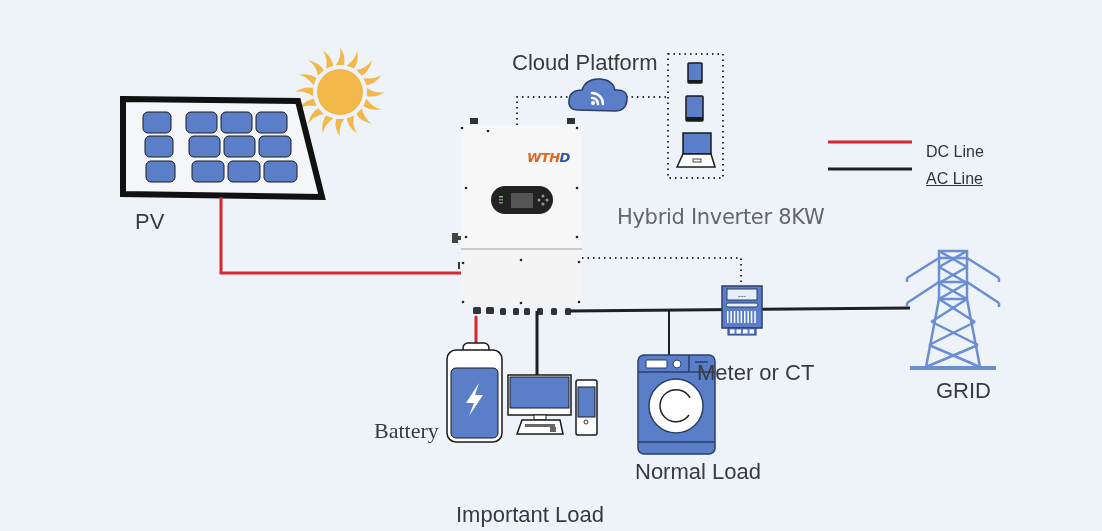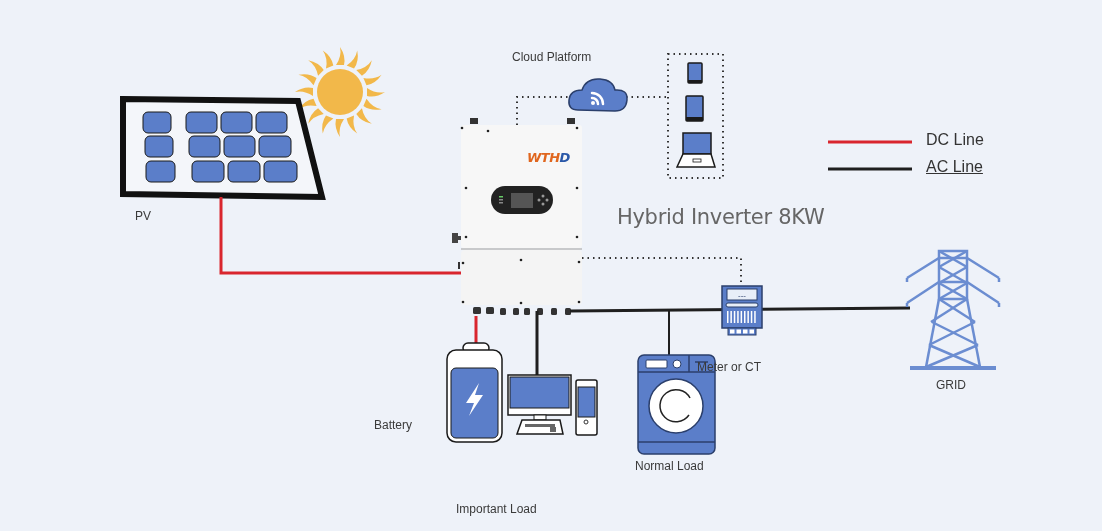--- a/index.html
+++ b/index.html
@@ -1,20 +1,20 @@
 <!DOCTYPE html>
 <html><head>
 <meta charset="utf-8">
 <style>
   html, body { margin:0; padding:0; }
   body { width:1102px; height:531px; background:#eef2f9; position:relative; overflow:hidden; font-family:"Liberation Sans", sans-serif; }
   #diagram { position:absolute; left:0; top:0; }
-  .lbl { position:absolute; color:#3a3a3a; font-size:12px; white-space:nowrap; font-family:"Liberation Sans", sans-serif; }
+  .lbl { position:absolute; color:#3a3a3a; font-size:22px; white-space:nowrap; font-family:"Liberation Sans", sans-serif; }
   .lbl-inv { color:#666; font-size:21px; font-family:"DejaVu Sans", sans-serif; letter-spacing:-0.3px;margin-left:24px; }
-  .lbl-legend { font-size:16px; color:#333; }
+  .lbl-legend { font-size:16px; color:#333;margin-top:12px; }
   .brand { position:absolute; font-family:"DejaVu Sans", sans-serif; font-weight:bold; font-style:italic; font-size:13px; letter-spacing:-0.5px; }
 </style>
 </head>
 <body>
 
 <svg id="diagram" width="1102" height="531" viewBox="0 0 1102 531" xmlns="http://www.w3.org/2000/svg">
 
   <g transform="translate(340,92)">
     <g id="rays" fill="#f2b84a">
         <path d="M-4,-27 Q2,-36 0,-45 Q6,-36 4,-27 Z" transform="rotate(0)"></path>
@@ -234,17 +234,17 @@
 
 <div class="brand" style="left:527px; top:150px;">
   <span style="color:#e0661e;">WTH</span><span style="color:#2a58a8;">D</span>
 </div>
 
 <div class="lbl" style="left:135px; top:209px;">PV</div>
 <div class="lbl" style="left:512px; top:50px;">Cloud Platform</div>
 <div class="lbl lbl-inv" style="left:593px; top:205px;">Hybrid Inverter 8KW</div>
 <div class="lbl" style="left:697px; top:336px;margin-top:24px;">Meter or CT</div>
 <div class="lbl" style="left:936px; top:378px;">GRID</div>
-<div class="lbl" style="left:374px; top:418px;">Battery</div>
+<div class="lbl" style="left:374px; top:418px;font-family:Liberation Serif, serif;">Battery</div>
 <div class="lbl" style="left:456px; top:454px;margin-top:48px;">Important Load</div>
 <div class="lbl" style="left:635px; top:459px;">Normal Load</div>
 <div class="lbl lbl-legend" style="left:926px; top:131px;">DC Line</div>
 <div class="lbl lbl-legend" style="left:926px; top:158px;text-decoration:underline;">AC Line</div>
 
 </body></html>

